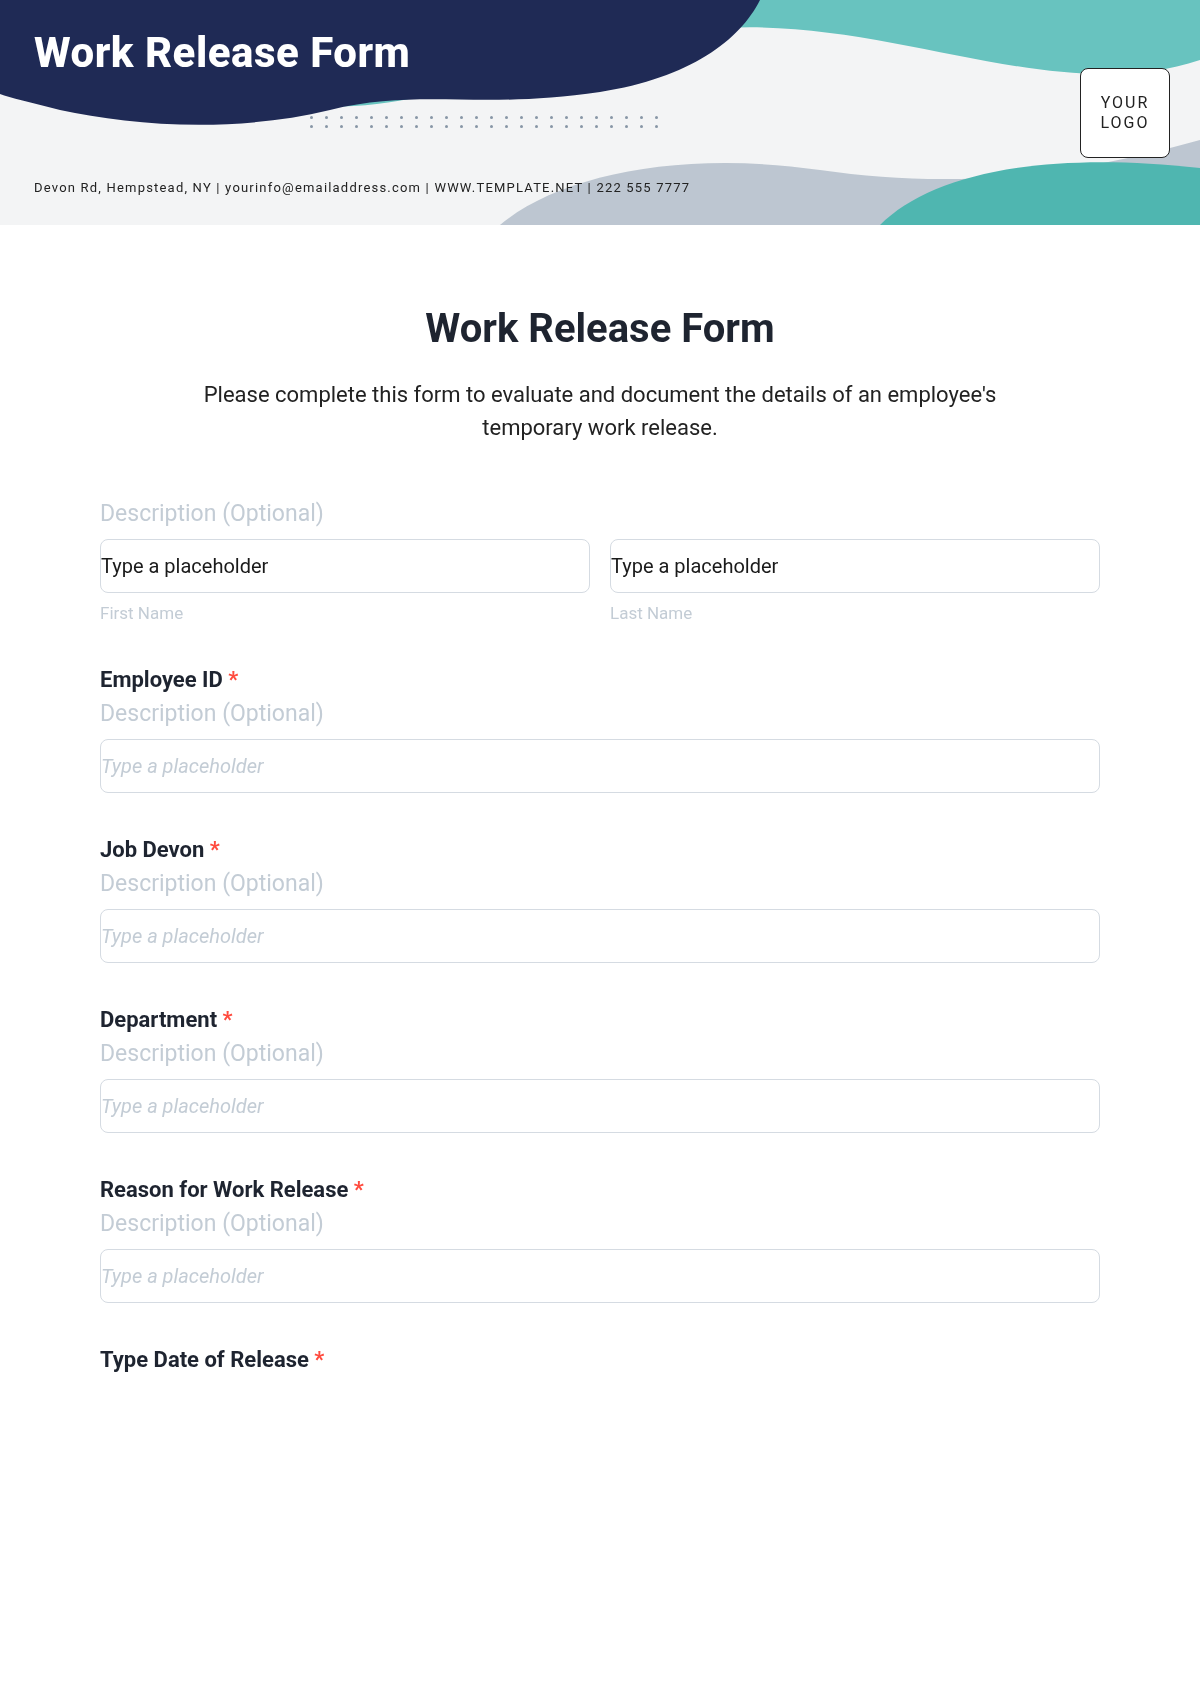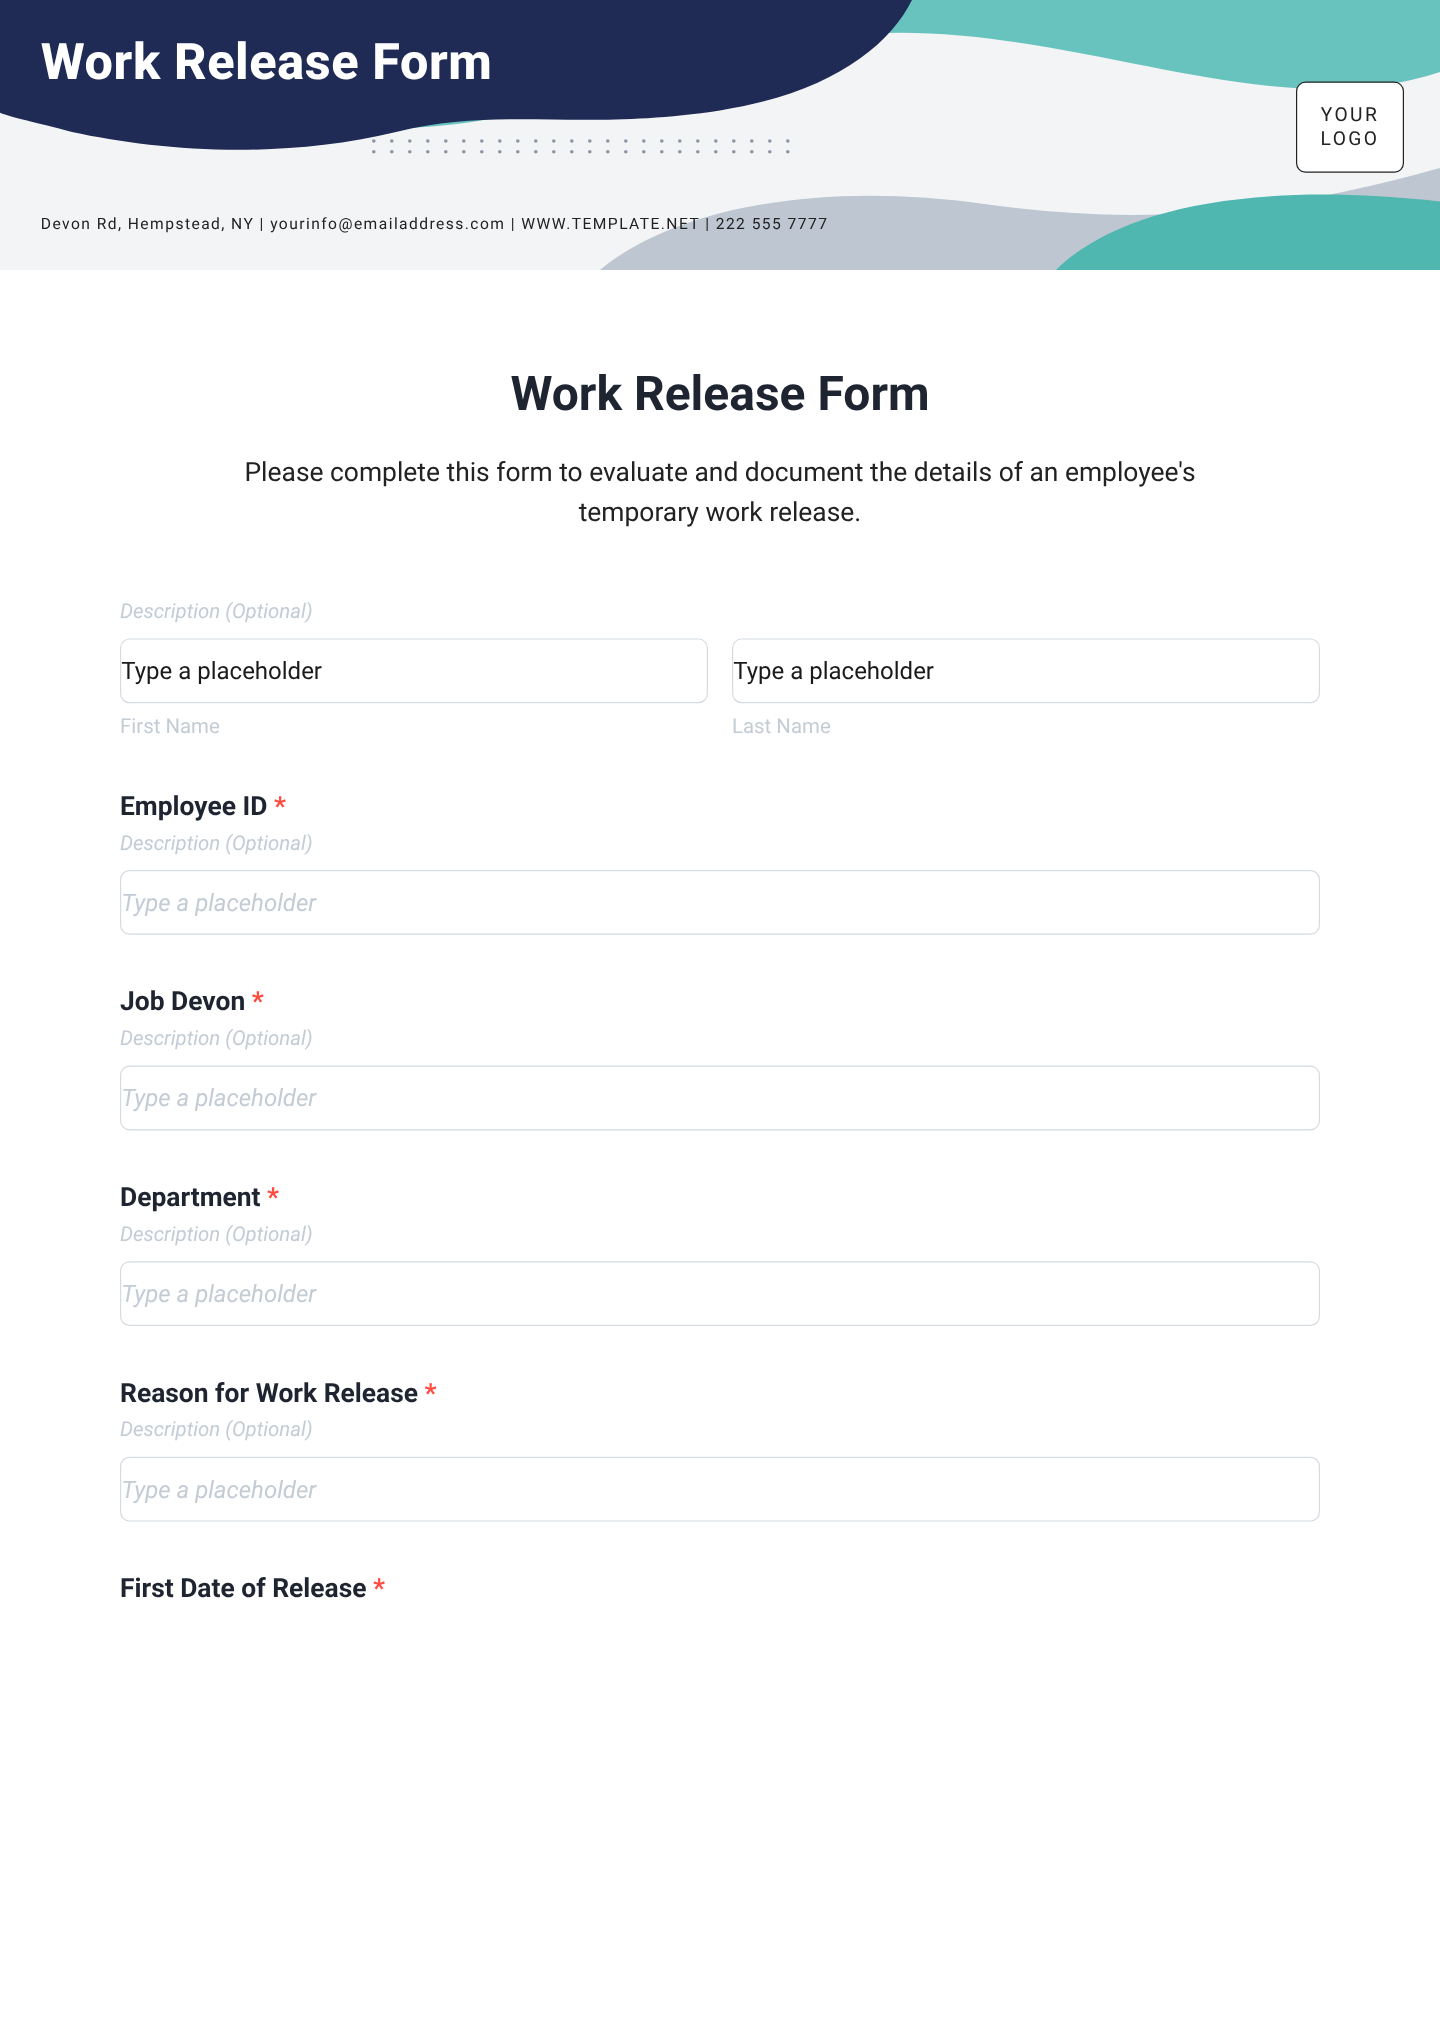--- a/index.html
+++ b/index.html
@@ -23,21 +23,21 @@
   color: #fff;
   font-weight: 800;
   font-size: 42px;
   letter-spacing: 0.5px;
 }
 .logo-box {
   position: absolute;
   top: 68px;
   right: 30px;
   width: 90px;
-  height: 76px;
+  height: 90px;
   border: 1.5px solid #222;
   border-radius: 8px;
   display: flex;
   align-items: center;
   justify-content: center;
   text-align: center;
   font-size: 16px;
   line-height: 1.25;
   letter-spacing: 2px;
   color: #222;
@@ -81,22 +81,21 @@
 .field { margin-bottom: 44px; }
 .field-label {
   font-size: 22px;
   font-weight: 700;
   color: #1e2430;
   margin-bottom: 8px;
   display: block;
 }
 .req { color: #ff4b3e; }
 .field-hint {
-  font-size: 17px;
-  font-style: italic;
+  font-size: 23px;
   color: #c3ccd5;
   margin-bottom: 12px;
 }
 .input {
   width: 100%;
   padding: 14px 0;
   font-size: 20px;
   border: 1.5px solid #d5dbe2;
   border-radius: 8px;
   background: #fff;
@@ -230,17 +229,17 @@
     <label class="field-label">
       <span>Reason for Work Release</span>
       <span class="req">*</span>
     </label>
     <div class="field-hint">Description (Optional)</div>
     <input class="input" placeholder="Type a placeholder" style="">
   </div>
 
   <div class="field" style="margin-bottom:0">
     <label class="field-label">
-      <span>First Date of Release</span>
+      <span>Type Date of Release</span>
       <span class="req">*</span>
     </label>
   </div>
 </div>
 
 </body></html>

